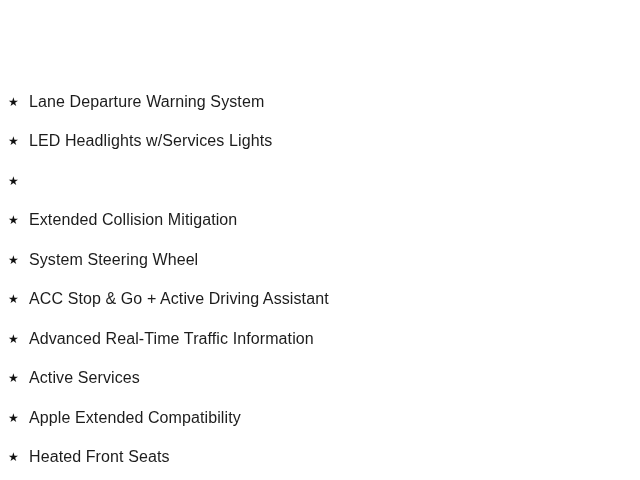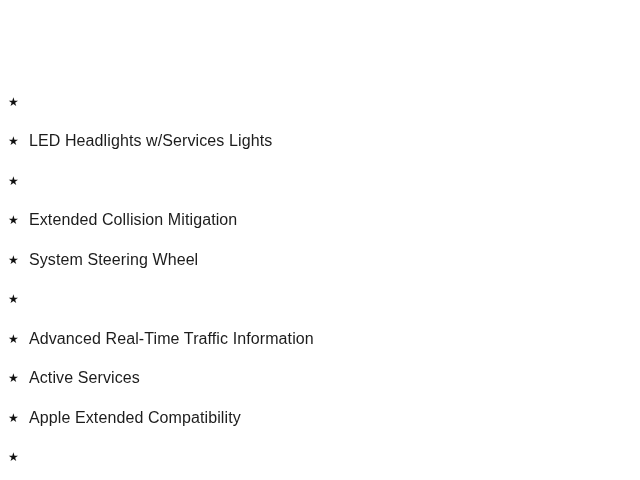--- a/index.html
+++ b/index.html
@@ -38,47 +38,50 @@
     display: inline-block;
     letter-spacing: 0.1px;
   }
 </style>
 </head>
 <body>
 
 <ul class="features-list">
     <li>
       <span class="star">★</span>
+      <span class="feature-label">Lane Departure Warning System</span>
     </li>
     <li>
       <span class="star">★</span>
       <span class="feature-label">LED Headlights w/Services Lights</span>
     </li>
     <li>
       <span class="star">★</span>
     </li>
     <li>
       <span class="star">★</span>
       <span class="feature-label">Extended Collision Mitigation</span>
     </li>
     <li>
       <span class="star">★</span>
       <span class="feature-label">System Steering Wheel</span>
     </li>
     <li>
       <span class="star">★</span>
+      <span class="feature-label">ACC Stop &amp; Go + Active Driving Assistant</span>
     </li>
     <li>
       <span class="star">★</span>
       <span class="feature-label">Advanced Real-Time Traffic Information</span>
     </li>
     <li>
       <span class="star">★</span>
       <span class="feature-label">Active Services</span>
     </li>
     <li>
       <span class="star">★</span>
       <span class="feature-label">Apple Extended Compatibility</span>
     </li>
     <li>
       <span class="star">★</span>
+      <span class="feature-label">Heated Front Seats</span>
     </li>
   </ul>
 
 </body></html>

